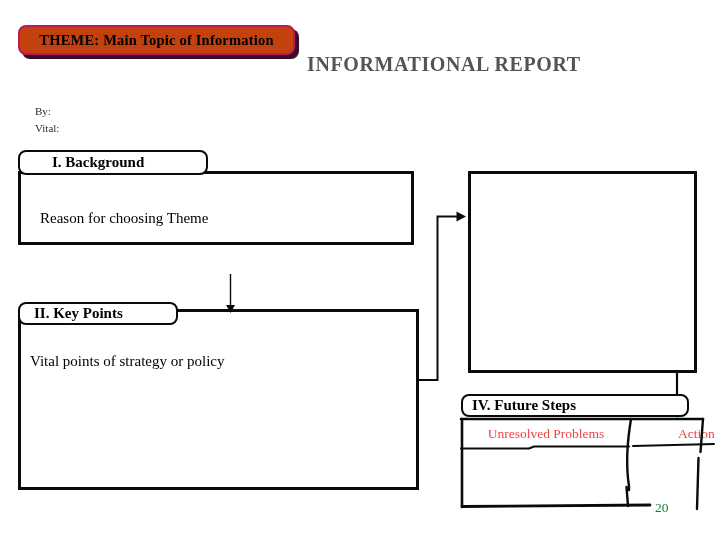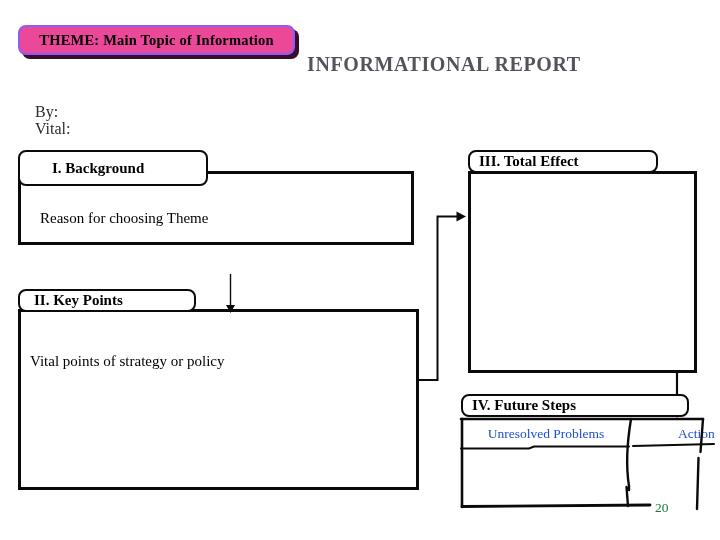--- a/index.html
+++ b/index.html
@@ -2,50 +2,50 @@
 <html><head>
 <meta charset="utf-8">
 <style>
   html,body{margin:0;padding:0;background:#e9e9e9;}
   .slide{
     position:relative;width:720px;height:540px;background:#ffffff;
     font-family:"Liberation Serif","DejaVu Serif",serif;color:#000;overflow:hidden;
   }
   .theme-box{
     position:absolute;left:18px;top:25px;width:273px;height:26px;
-    border:2px solid #8b5cf6;border-radius:8px;background:#ec4899;
+    border:2px solid #be185d;border-radius:8px;background:#c2410c;
     box-shadow:4px 4px 0 #380e2b;
     display:flex;align-items:center;justify-content:center;
     font-weight:bold;font-size:14.5px;letter-spacing:0.2px;z-index:6;
   }
   .report-title{
     position:absolute;left:307px;top:53px;width:300px;
     font-weight:bold;font-size:20px;letter-spacing:0.6px;color:#53535b;z-index:3;
   }
   .byline{
-    position:absolute;left:35px;top:103px;font-size:16px;line-height:17px;color:#2d2d2d;z-index:3;
+    position:absolute;left:35px;top:103px;font-size:11px;line-height:17px;color:#2d2d2d;z-index:3;
   }
   .tab{
     position:absolute;background:#ffffff;border:2.5px solid #0a0a0a;border-radius:8px;
     display:flex;align-items:center;font-weight:bold;font-size:15px;
     padding-left:9px;box-sizing:border-box;z-index:5;
   }
-  .tab-i   {left:18px; top:150px;width:190px;height:36px;padding-left:32px;}
-  .tab-ii  {left:18px; top:289px;width:178px;height:23px;padding-left:14px;}
+  .tab-i   {left:18px; top:150px;width:190px;height:25px;padding-left:32px;}
+  .tab-ii  {left:18px; top:302px;width:160px;height:23px;padding-left:14px;}
   .tab-iii {left:468px;top:150px;width:190px;height:23px;}
   .tab-iv  {left:461px;top:394px;width:228px;height:23px;}
   .body-box{
     position:absolute;background:#ffffff;border:3px solid #0a0a0a;box-sizing:border-box;z-index:2;
     font-size:15px;
   }
   .body-i  {left:18px; top:171px;width:396px;height:74px;padding:36px 0 0 19px;}
   .body-ii {left:18px; top:309px;width:401px;height:181px;padding:41px 0 0 9px;}
   .body-iii{left:468px;top:171px;width:229px;height:202px;}
   .col-header{
-    position:absolute;font-size:13.5px;color:#1d4ed8;z-index:4;white-space:nowrap;
+    position:absolute;font-size:13.5px;color:#ef4444;z-index:4;white-space:nowrap;
   }
   .col-unresolved{left:462px;top:426px;width:168px;text-align:center;}
   .col-action{left:678px;top:426px;}
   .page-number{
     position:absolute;left:655px;top:500px;font-size:13.5px;color:#15803d;z-index:4;
   }
   .overlay{position:absolute;left:0;top:0;width:720px;height:540px;z-index:4;pointer-events:none;}
 </style>
 </head>
 <body>
@@ -70,23 +70,20 @@
     <span>Reason for choosing Theme</span>
   </div>
 
   <div class="tab tab-ii">
     <span>II. Key Points</span>
   </div>
   <div class="body-box body-ii">
     <span>Vital points of strategy or policy</span>
   </div>
 
-  <div class="tab tab-iii">
-    <span>III. Total Effect</span>
-  </div>
   <div class="body-box body-iii"></div>
 
   <div class="tab tab-iv">
     <span>IV. Future Steps</span>
   </div>
 
   <div class="col-header col-unresolved">Unresolved Problems</div>
   <div class="col-header col-action">Action</div>
 
   <div class="page-number">20</div>

